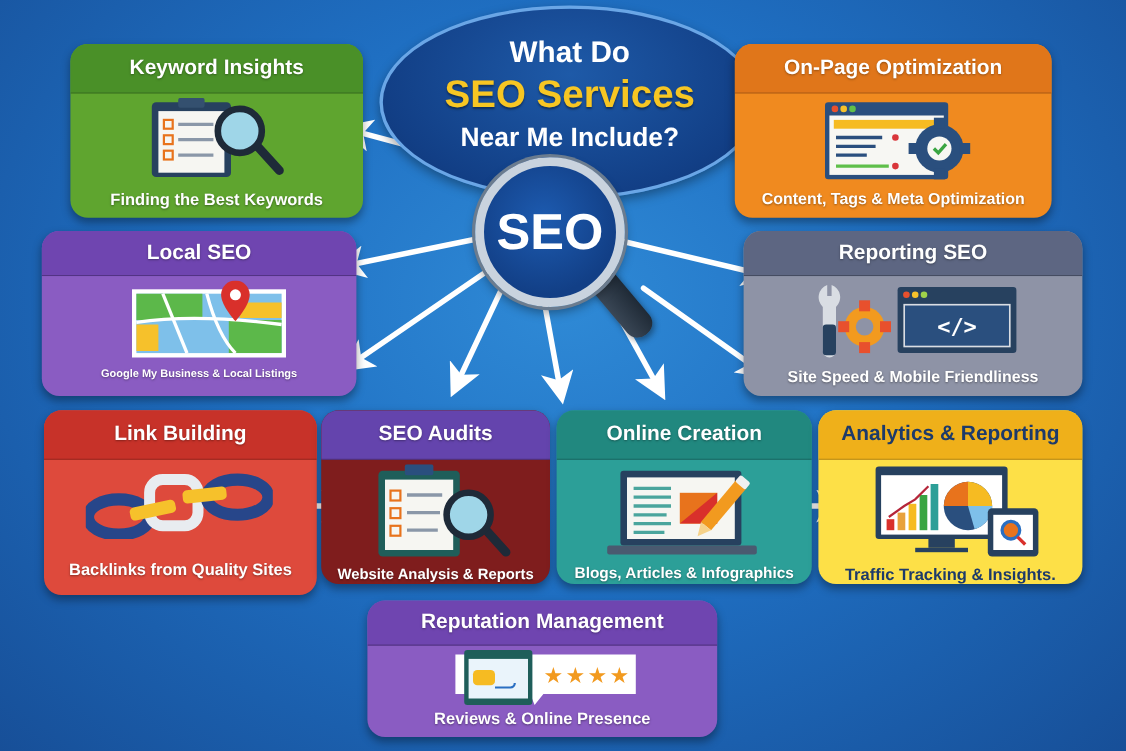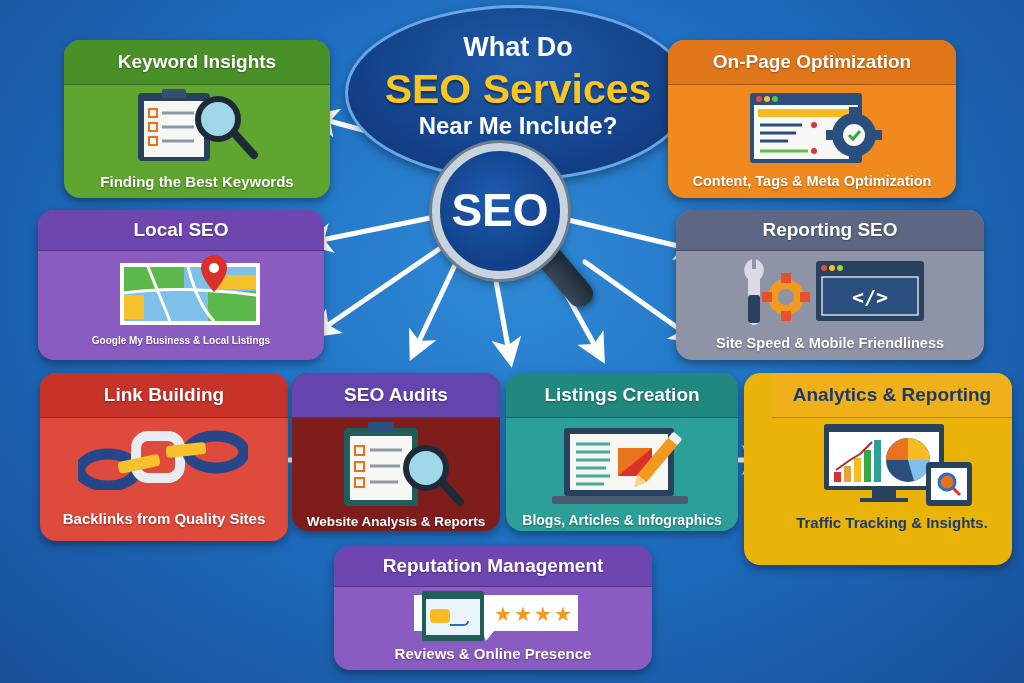--- a/index.html
+++ b/index.html
@@ -13,21 +13,21 @@
   .card .body{position:relative;}
   .card .sub{position:absolute;left:0;right:0;text-align:center;color:#fff;font-weight:bold;
     font-size:15px;text-shadow:0 1px 2px rgba(0,0,0,0.4);white-space:nowrap;}
   .icon{position:absolute;}
   svg{display:block;}
   .arrows{position:absolute;left:0;top:0;}
   .bubble{position:absolute;left:345px;top:5px;width:340px;height:170px;border-radius:50%;
     background:radial-gradient(ellipse at 50% 35%, #1e5aa8 0%, #123f86 70%, #0e3270 100%);
     border:3px solid #6aa6e6;box-shadow:0 4px 10px rgba(0,0,0,0.35);}
   .bubble .t1{position:absolute;top:24px;left:0;right:0;text-align:center;color:#fff;font-weight:bold;font-size:27px;}
-  .bubble .t2{position:absolute;top:58px;left:0;right:0;text-align:center;color:#f7c623;font-weight:bold;font-size:41px;text-shadow:0 2px 2px rgba(0,0,0,0.4);}
+  .bubble .t2{position:absolute;top:58px;left:0;right:0;text-align:center;color:#f7c623;font-weight:bold;font-size:35px;text-shadow:0 2px 2px rgba(0,0,0,0.4);}
   .bubble .t3{position:absolute;top:104px;left:0;right:0;text-align:center;color:#fff;font-weight:bold;font-size:24px;}
   .lens{position:absolute;left:432px;top:143px;width:120px;height:120px;border-radius:50%;
     background:radial-gradient(circle at 45% 40%, #1d5bb0 0%, #123f86 70%);
     border:8px solid #c9d3de;box-shadow:0 0 0 3px #6b7c8f, 0 5px 10px rgba(0,0,0,0.4);}
   .lens span{position:absolute;left:0;right:0;top:32px;text-align:center;color:#fff;font-weight:bold;font-size:46px;}
   .handle{position:absolute;left:530px;top:250px;width:26px;height:70px;border-radius:12px;
     background:linear-gradient(90deg,#3a4756,#1f2a36);transform:rotate(-40deg);transform-origin:top center;
     box-shadow:0 3px 6px rgba(0,0,0,0.4);}
 </style>
 </head>
@@ -218,21 +218,21 @@
           </g>
         <line x1="102" y1="60" x2="120" y2="80" stroke="#1e2a38" stroke-width="8" stroke-linecap="round"></line>
         <circle cx="86" cy="46" r="20" fill="#9fd6e8" stroke="#1e2a38" stroke-width="6"></circle>
       </svg>
     </div>
     <div class="sub" style="top:96px;font-size:13.5px;">Website Analysis &amp; Reports</div>
   </div>
 </div>
 
 <div class="card" style="left:506px;top:373px;width:232px;height:158px;background:#2c9f98;">
-  <div class="hdr" style="background:#21887f;">Listings Creation</div>
+  <div class="hdr" style="background:#21887f;">Online Creation</div>
   <div class="body">
     <div class="icon" style="left:38px;top:6px;">
       <svg width="160" height="82" viewBox="0 0 160 82">
         <rect x="20" y="4" width="110" height="68" rx="3" fill="#27415f"></rect>
         <rect x="26" y="10" width="98" height="56" fill="#f6f6f2"></rect>
         <g stroke="#4aa59d" stroke-width="3">
             <line x1="32" y1="20" x2="66" y2="20"></line>
             <line x1="32" y1="28" x2="66" y2="28"></line>
             <line x1="32" y1="36" x2="66" y2="36"></line>
             <line x1="32" y1="44" x2="62" y2="44"></line>
@@ -246,21 +246,21 @@
           <rect x="-6" y="0" width="12" height="50" fill="#f29a1f"></rect>
           <path d="M-6,50 L6,50 L0,62z" fill="#f6d28a"></path>
           <rect x="-6" y="-6" width="12" height="8" rx="2" fill="#f0f0f0"></rect>
         </g>
       </svg>
     </div>
     <div class="sub" style="top:94px;font-size:14px;">Blogs, Articles &amp; Infographics</div>
   </div>
 </div>
 
-<div class="card" style="left:744px;top:373px;width:240px;height:192px;background:#eab308;padding-left:28px;">
+<div class="card" style="left:744px;top:373px;width:240px;height:158px;background:#fde047;">
   <div class="hdr" style="background:#efb01a;color:#1d3a6a;text-shadow:none;">Analytics &amp; Reporting</div>
   <div class="body">
     <div class="icon" style="left:48px;top:4px;">
       <svg width="160" height="86" viewBox="0 0 160 86">
         <rect x="4" y="2" width="120" height="66" rx="3" fill="#27415f"></rect>
         <rect x="9" y="10" width="110" height="54" fill="#fff"></rect>
         <rect x="52" y="68" width="24" height="8" fill="#27415f"></rect>
           <rect x="40" y="76" width="48" height="4" fill="#27415f"></rect>
         <rect x="14" y="50" width="7" height="10" fill="#d9302b"></rect>
           <rect x="24" y="44" width="7" height="16" fill="#e8a23c"></rect>

